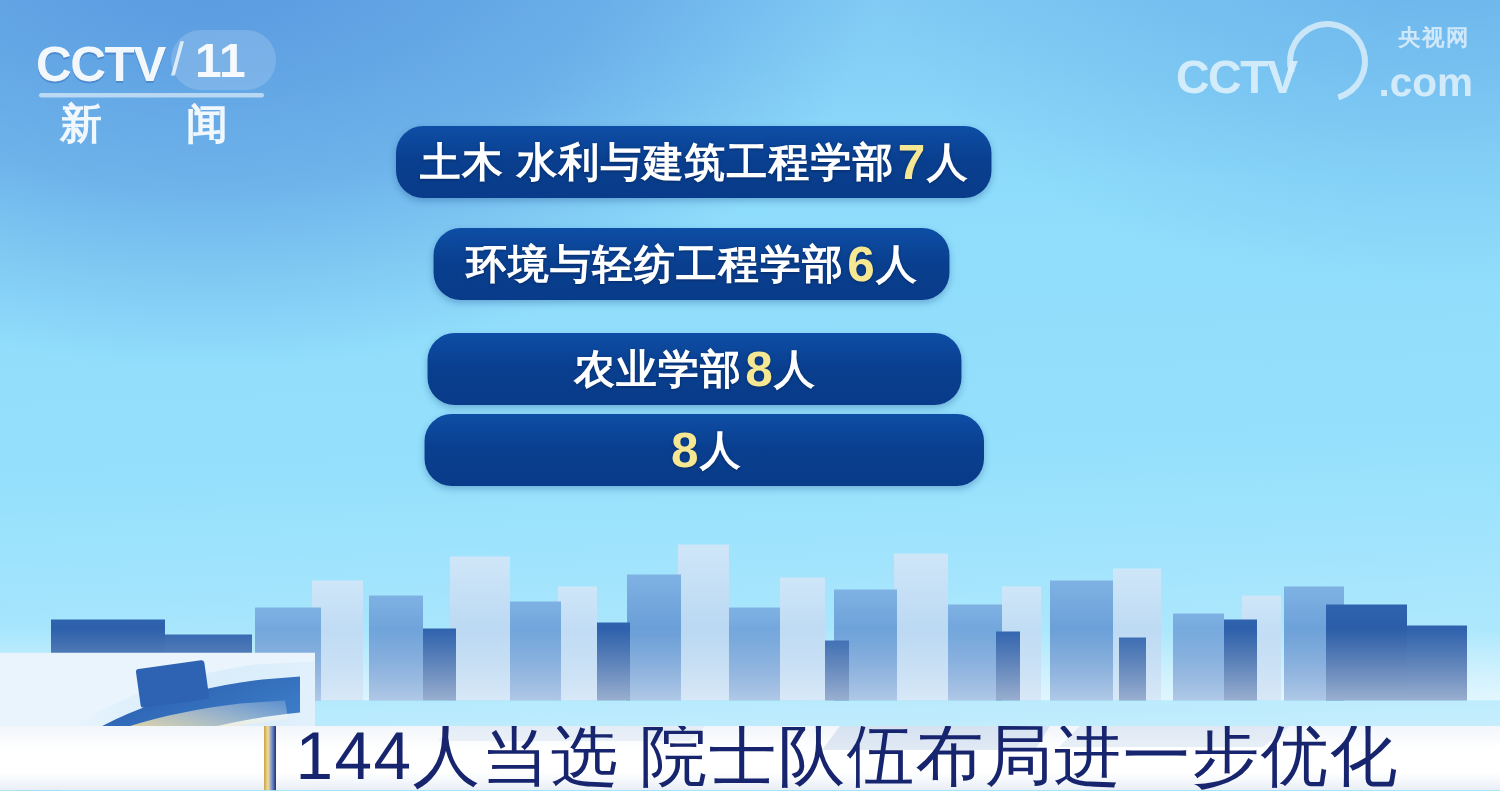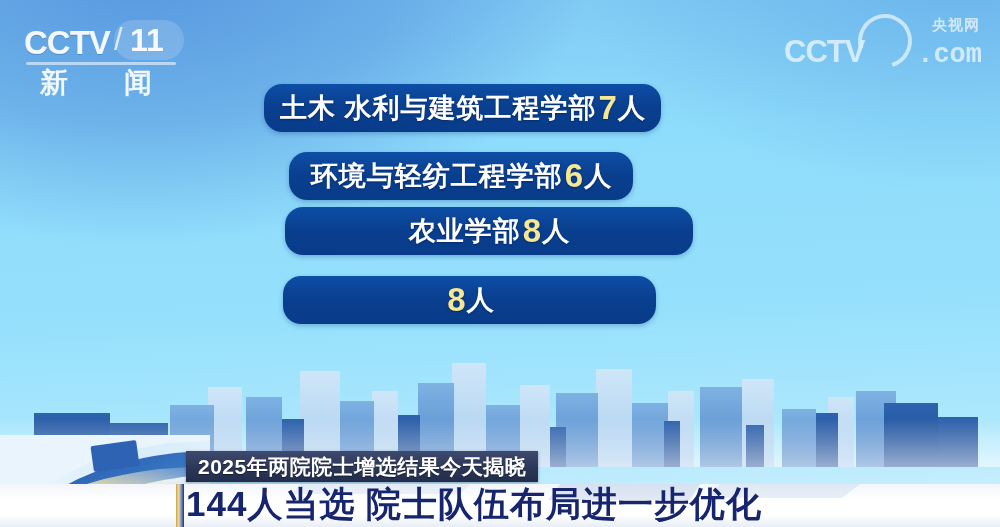--- a/index.html
+++ b/index.html
@@ -51,21 +51,20 @@
     border:4px solid rgba(255,255,255,.85);border-bottom-color:transparent;
     transform:rotate(28deg);
   }
   .wm .cctv2{
     position:absolute;left:0px;top:20px;font-size:31px;font-weight:bold;letter-spacing:-1px;
     color:rgba(255,255,255,.92);
   }
   .wm .dotcom{
     position:absolute;right:2px;top:26px;font-size:27px;font-weight:bold;
     color:rgba(255,255,255,.92);
-    font-family:Liberation Mono, monospace;
   }
   .wm .cn{
     position:absolute;right:4px;top:2px;font-size:15px;font-weight:bold;letter-spacing:1px;
     color:rgba(255,255,255,.92);
   }
 
   
   .bars{position:absolute;left:0;top:0;width:1000px;height:340px;}
   .bar{
     position:absolute;height:48px;border-radius:18px;
@@ -104,22 +103,22 @@
   .kicker .kt{
     font-size:21px;font-weight:bold;color:#ffffff;letter-spacing:.5px;
     text-shadow:0 1px 1px rgba(0,0,0,.45);
   }
   .headband{
     position:absolute;left:0;top:484px;width:1000px;height:43px;
     background:linear-gradient(180deg,#f2f5fa 0%,#ffffff 35%,#ffffff 72%,#e8eef6 100%);
     overflow:hidden;
   }
   .headband .hl{
-    position:absolute;left:186px;top:-2px;
-    font-size:35px;font-weight:bold;color:#17246e;letter-spacing:1px;
+    position:absolute;left:197px;top:-2px;
+    font-size:45px;font-weight:normal;color:#17246e;letter-spacing:1px;
     line-height:44px;white-space:nowrap;
   }
   .edge-strip{
     position:absolute;left:176px;top:484px;width:8px;height:43px;
     background:linear-gradient(90deg,#c9a24a,#f3dd9a,#6f8fd0,#23306d);
   }
 </style>
 </head>
 <body>
 
@@ -148,21 +147,21 @@
       <span class="num">7</span>
       <span class="unit">人</span>
     </div>
 
     <div class="bar" style="left:289px;top:152px;width:344px;">
       <span class="txt">环境与轻纺工程学部</span>
       <span class="num">6</span>
       <span class="unit">人</span>
     </div>
 
-    <div class="bar" style="left:285px;top:207px;width:408px;">
+    <div class="bar" style="left:285px;top:222px;width:356px;">
       <span class="txt">农业学部</span>
       <span class="num">8</span>
       <span class="unit">人</span>
     </div>
 
     <div class="bar" style="left:283px;top:276px;width:373px;">
       <span class="num">8</span>
       <span class="unit">人</span>
     </div>
   </div>
@@ -246,23 +245,20 @@
     </defs>
     <rect x="0" y="0" width="210" height="92" fill="#e9f4fd"></rect>
     <path d="M0,92 C46,40 100,18 170,8 L210,6 L210,92 Z" fill="url(#rb3)"></path>
     <path d="M10,92 C54,48 108,26 175,18 L200,16 L200,40 C140,46 80,64 40,92 Z" fill="url(#rb1)" opacity=".92"></path>
     <path d="M0,92 C40,62 92,42 160,34 L190,32 L192,44 C128,52 66,70 26,92 Z" fill="url(#rb2)" opacity=".85"></path>
     <rect x="92" y="8" width="46" height="26" rx="2" fill="#2e63b4" transform="rotate(-8 115 21)"></rect>
     <rect x="40" y="60" width="26" height="18" rx="2" fill="#1b4fa0" opacity=".8"></rect>
     <rect x="70" y="66" width="30" height="14" rx="2" fill="#55c2d8" opacity=".8"></rect>
   </svg>
 
-  <div class="kicker">
-    <span class="kt">2025年两院院士增选结果今天揭晓</span>
-  </div>
 
   <div class="headband">
     <svg width="1000" height="43" style="position:absolute;left:0;top:0;opacity:.30">
       <polygon points="560,0 700,0 690,16 548,16" fill="#9ab7dc"></polygon>
       <polygon points="720,0 860,0 842,14 706,14" fill="#b6cce6"></polygon>
       <polygon points="300,0 470,0 460,10 292,10" fill="#c6d8ec"></polygon>
     </svg>
     <div class="hl">144人当选 院士队伍布局进一步优化</div>
   </div>
   <div class="edge-strip"></div>

